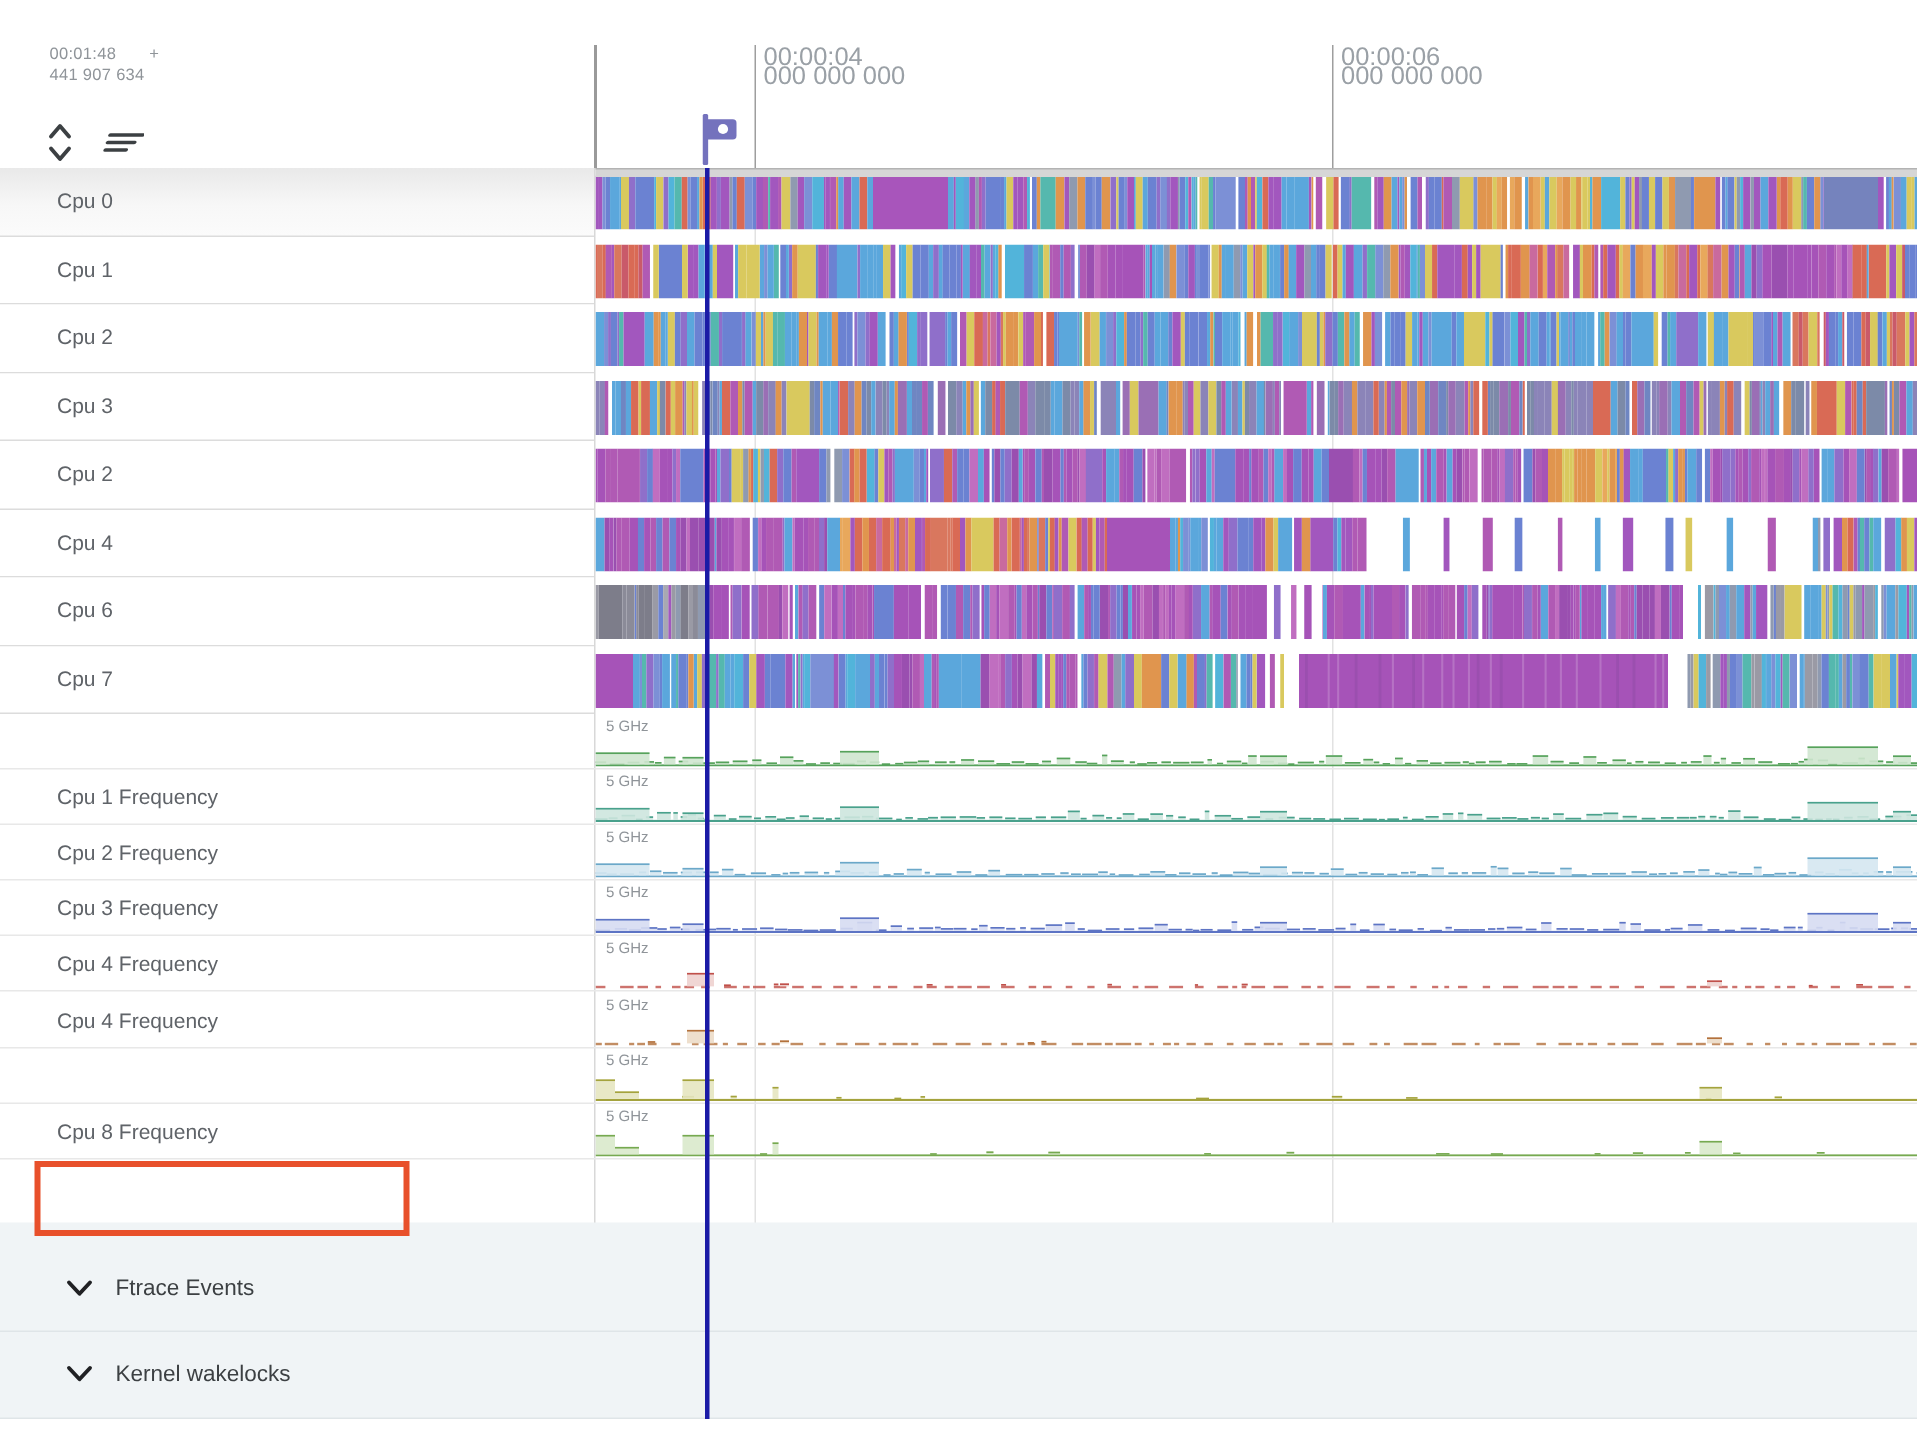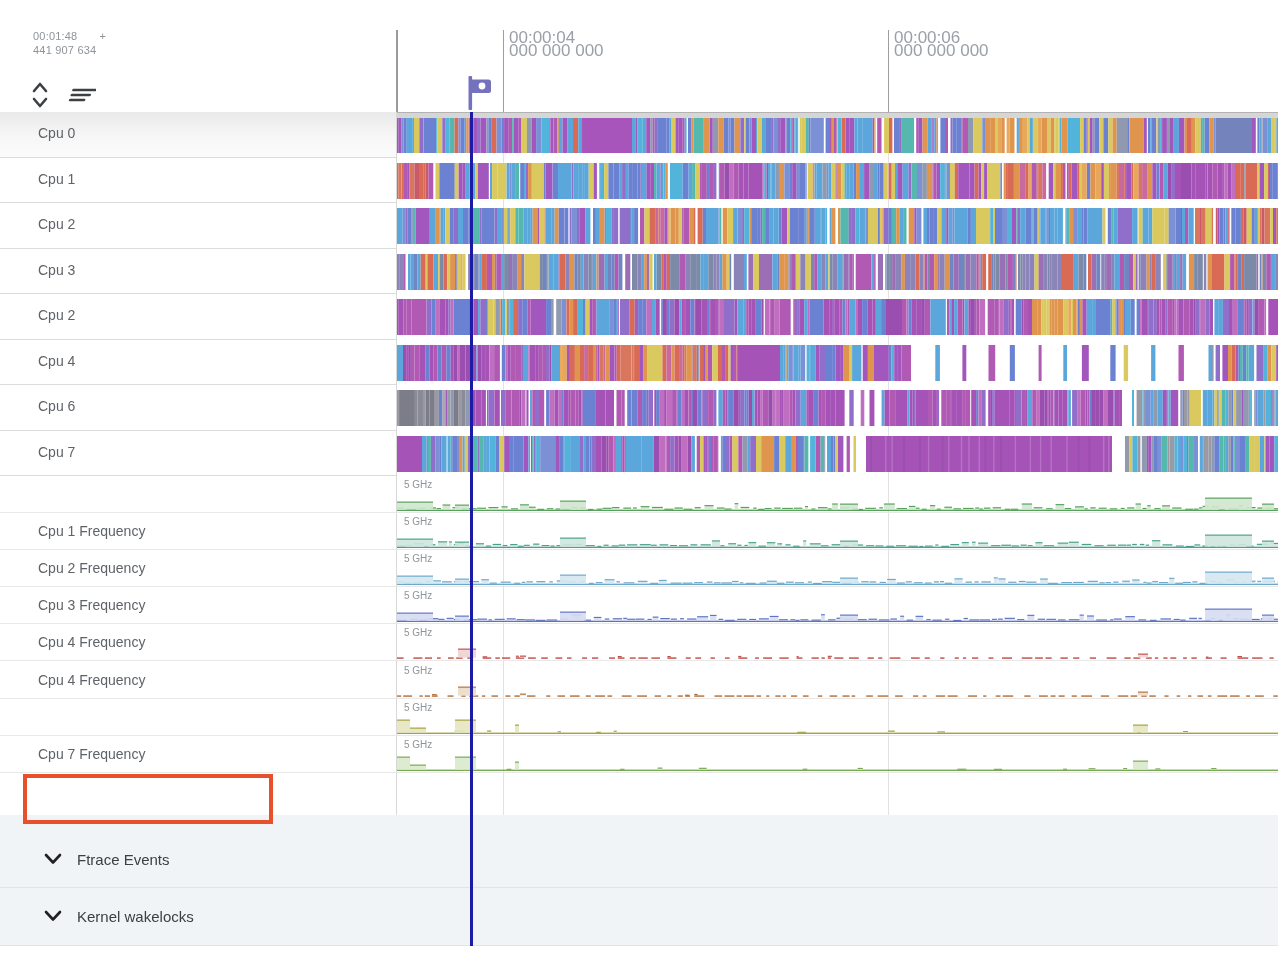--- a/index.html
+++ b/index.html
@@ -2887,21 +2887,21 @@
             <rect x="58.0" y="2.6" width="21.0" height="13.0" fill="#e5e5c0" fill-opacity="0.9"></rect>
             <rect x="58.0" y="2.6" width="21.0" height="1.1" fill="#a4a33d"></rect>
             <rect x="118.0" y="7.6" width="4.0" height="8.0" fill="#e5e5c0" fill-opacity="0.9"></rect>
             <rect x="118.0" y="7.6" width="4.0" height="1.1" fill="#a4a33d"></rect>
             <rect x="736.0" y="7.6" width="15.0" height="8.0" fill="#e5e5c0" fill-opacity="0.9"></rect>
             <rect x="736.0" y="7.6" width="15.0" height="1.1" fill="#a4a33d"></rect>
           </svg></div>
     </div>
       <div class="row freq-row" style="top: 735.7px; height: 37.1px;">
       <div class="label-panel">
-        <span class="freq-label">Cpu 7 Frequency</span>
+        <span class="freq-label">Cpu 8 Frequency</span>
       </div>
       <span class="ghz">5 GHz</span>
       <div class="freq-chart"><svg width="881" height="17">
             <rect x="0.0" y="15.6" width="881.0" height="1.4" fill="#76a950"></rect>
             <rect x="109.7" y="14.8" width="4.7" height="0.8" fill="#d9e9cb" fill-opacity="0.9"></rect>
             <rect x="109.7" y="14.8" width="4.7" height="1.1" fill="#76a950"></rect>
             <rect x="223.1" y="14.8" width="4.4" height="0.8" fill="#d9e9cb" fill-opacity="0.9"></rect>
             <rect x="223.1" y="14.8" width="4.4" height="1.1" fill="#76a950"></rect>
             <rect x="260.6" y="13.6" width="4.7" height="2.0" fill="#d9e9cb" fill-opacity="0.9"></rect>
             <rect x="260.6" y="13.6" width="4.7" height="1.1" fill="#76a950"></rect>

